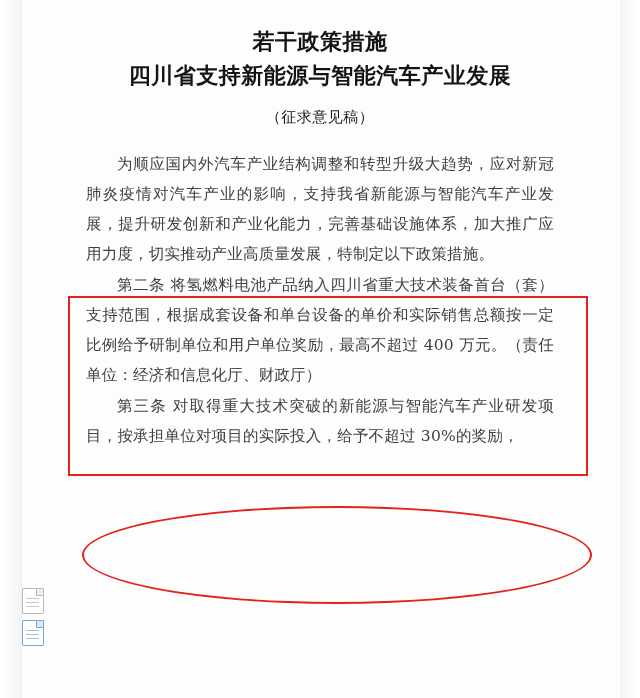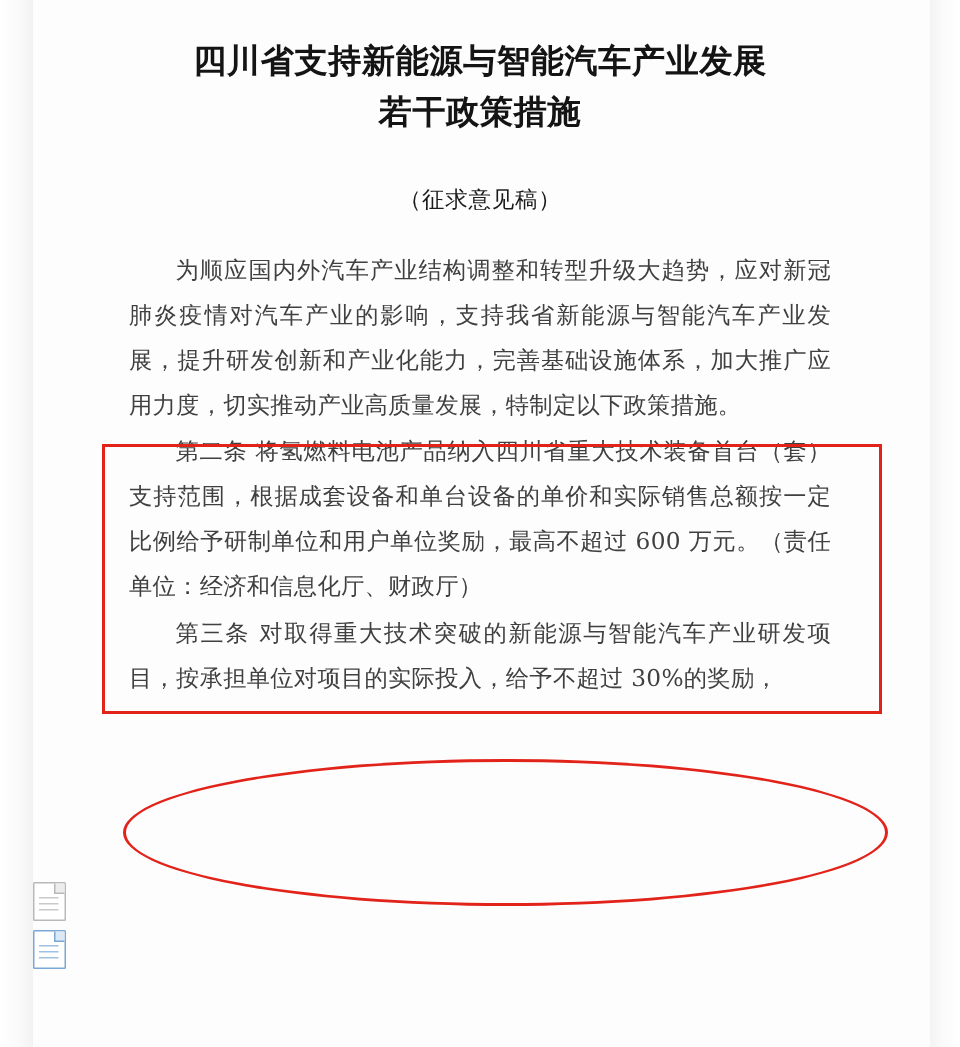--- a/index.html
+++ b/index.html
@@ -56,21 +56,21 @@
   }
   .doc-title-line {
     font-size: 22px;
     font-weight: bold;
     line-height: 34px;
     letter-spacing: 0.5px;
     color: #141414;
     font-family: "DejaVu Serif", "Liberation Serif", serif;
   }
   .doc-subtitle {
-    margin-top: 32px;
+    margin-top: 16px;
     font-size: 15px;
     color: #1a1a1a;
     letter-spacing: 0.5px;
     font-family: "DejaVu Serif", "Liberation Serif", serif;
   }
 
   .content {
     margin-top: 22px;
   }
 
@@ -159,28 +159,28 @@
 <body>
 
 <div id="page">
 
   <div class="page-left-edge"></div>
   <div class="page-right-edge"></div>
 
   <div class="doc-body">
 
     <div class="title-block">
+      <div class="doc-title-line">若干政策措施</div>
       <div class="doc-title-line">四川省支持新能源与智能汽车产业发展</div>
-      <div class="doc-title-line">若干政策措施</div>
       <div class="doc-subtitle">（征求意见稿）</div>
     </div>
 
     <div class="content">
       <p class="para">为顺应国内外汽车产业结构调整和转型升级大趋势，应对新冠肺炎疫情对汽车产业的影响，支持我省新能源与智能汽车产业发展，提升研发创新和产业化能力，完善基础设施体系，加大推广应用力度，切实推动产业高质量发展，特制定以下政策措施。</p>
-      <p class="para">第二条  将氢燃料电池产品纳入四川省重大技术装备首台（套）支持范围，根据成套设备和单台设备的单价和实际销售总额按一定比例给予研制单位和用户单位奖励，最高不超过 600 万元。（责任单位：经济和信息化厅、财政厅）</p>
+      <p class="para">第二条  将氢燃料电池产品纳入四川省重大技术装备首台（套）支持范围，根据成套设备和单台设备的单价和实际销售总额按一定比例给予研制单位和用户单位奖励，最高不超过 400 万元。（责任单位：经济和信息化厅、财政厅）</p>
       <p class="para">第三条  对取得重大技术突破的新能源与智能汽车产业研发项目，按承担单位对项目的实际投入，给予不超过 30%的奖励，</p>
     </div>
 
   </div>
 
   <div class="red-box"></div>
   <div class="red-ellipse"></div>
 
   <div class="viewer-icons">
     <div class="mini-doc">

